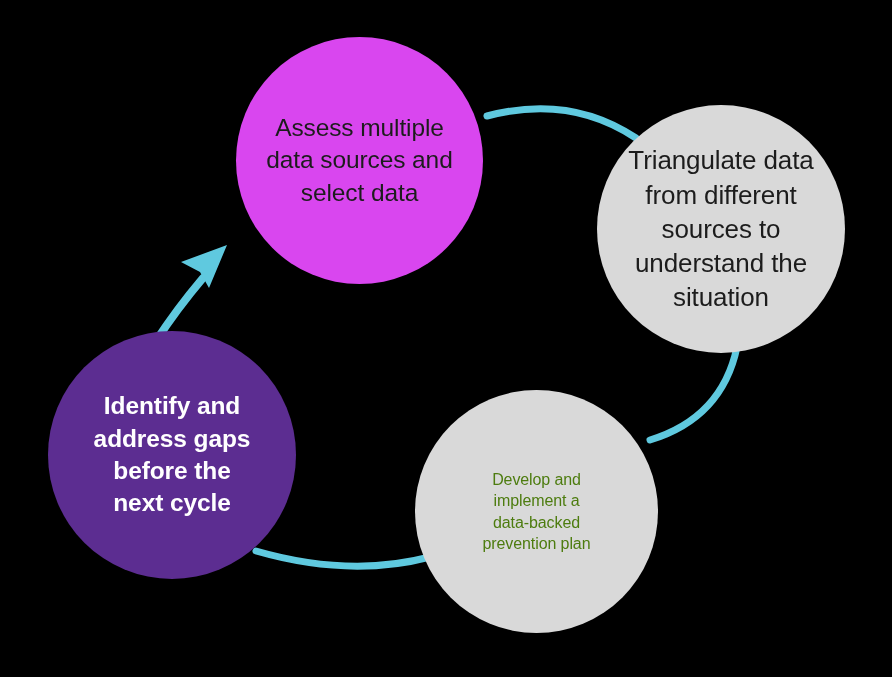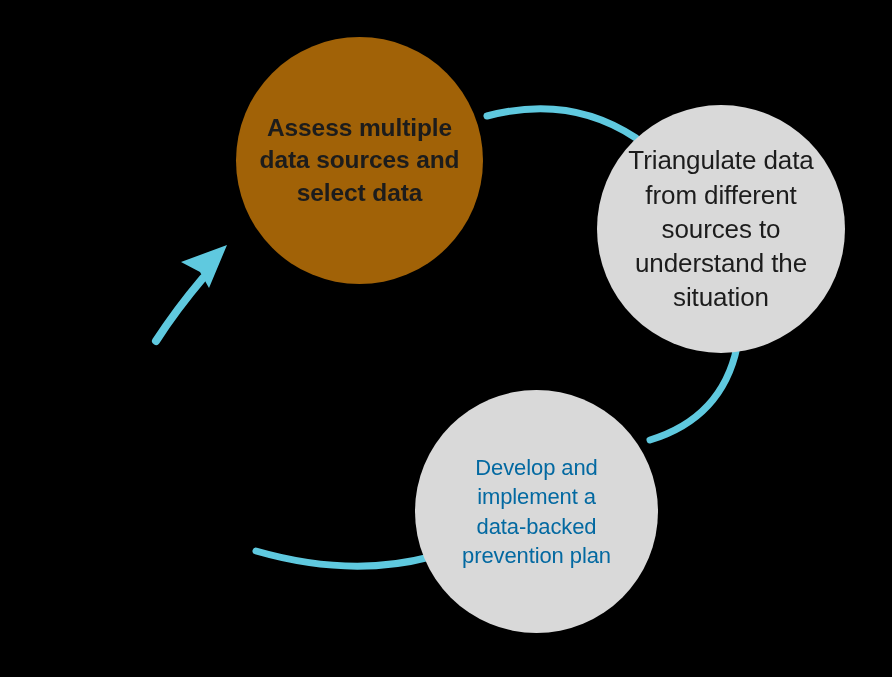--- a/index.html
+++ b/index.html
@@ -37,22 +37,21 @@
     line-height: 1.32;
     letter-spacing: -0.1px;
     white-space: pre-line;
   }
   
   #node-assess {
     left: 236px;
     top: 37px;
     width: 247px;
     height: 247px;
-    background: #a16207;
-    font-weight: bold;
+    background: #d946ef;
   }
   #node-assess .node-label {
     color: #1c1c1c;
     font-size: 24.5px;
     width: 215px;
   }
   
   #node-triangulate {
     left: 597px;
     top: 105px;
@@ -67,22 +66,22 @@
   }
   
   #node-develop {
     left: 415px;
     top: 390px;
     width: 243px;
     height: 243px;
     background: #d9d9d9;
   }
   #node-develop .node-label {
-    color: #0369a1;
-    font-size: 22px;
+    color: #4d7c0f;
+    font-size: 16px;
     width: 215px;
   }
   
   #node-identify {
     left: 48px;
     top: 331px;
     width: 248px;
     height: 248px;
     background: #5c2d91;
   }
@@ -124,14 +123,20 @@
 situation</span>
   </div>
 
   <div class="node" id="node-develop">
     <span class="node-label">Develop and
 implement a
 data-backed
 prevention plan</span>
   </div>
 
+  <div class="node" id="node-identify">
+    <span class="node-label">Identify and
+address gaps
+before the
+next cycle</span>
+  </div>
 
 </div>
 
 </body></html>

